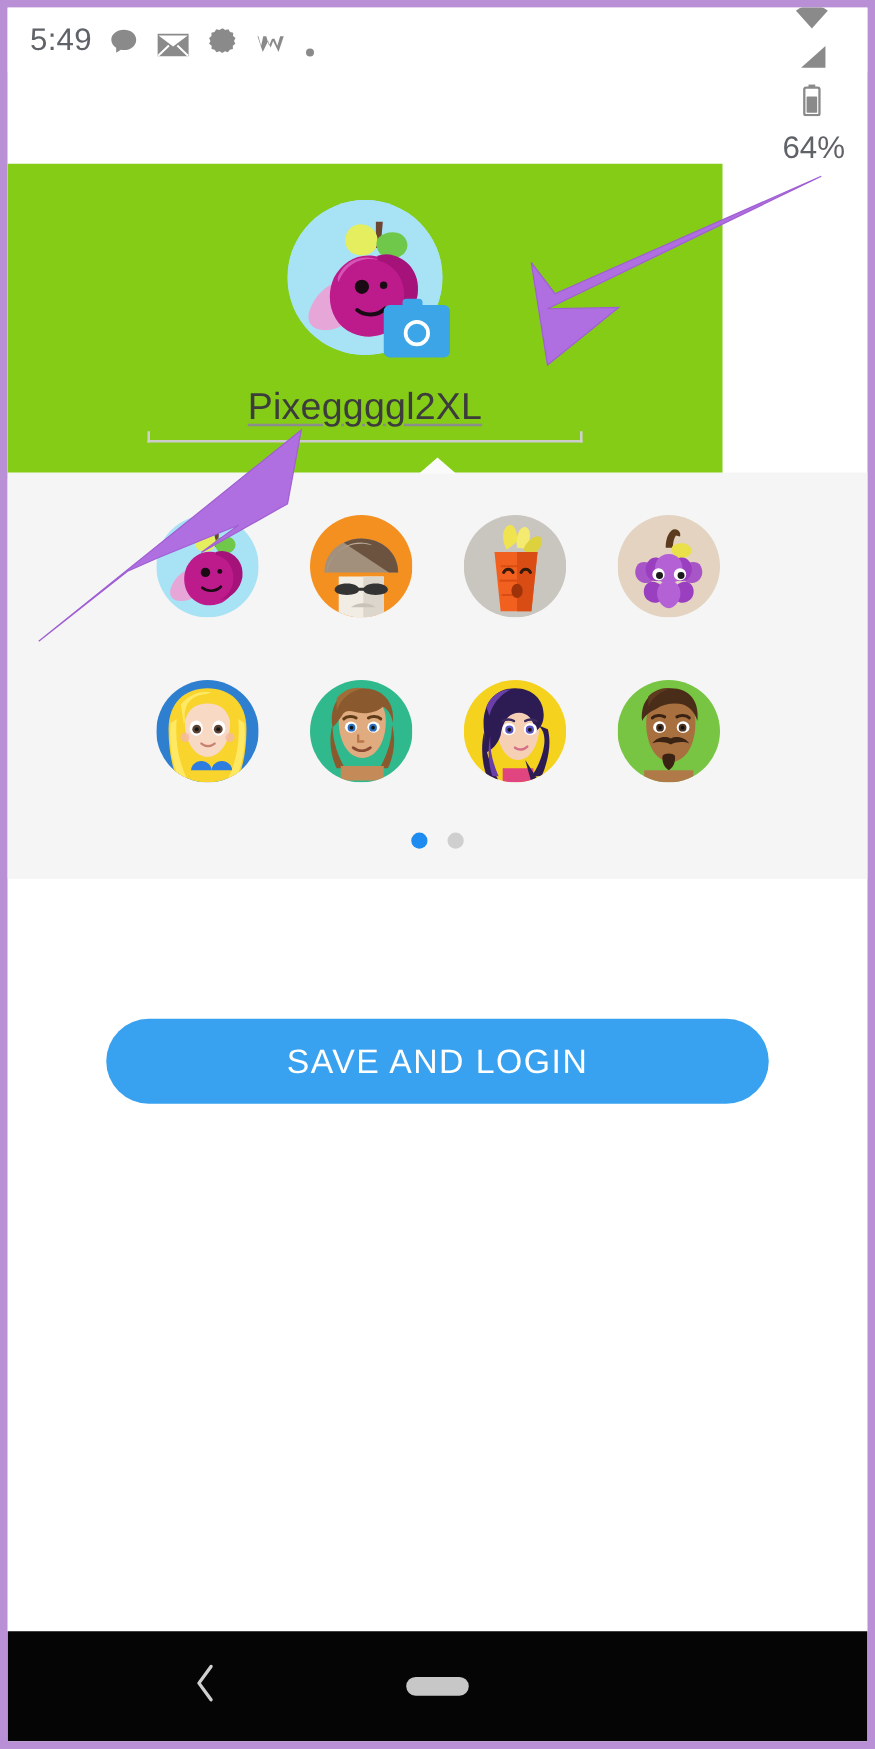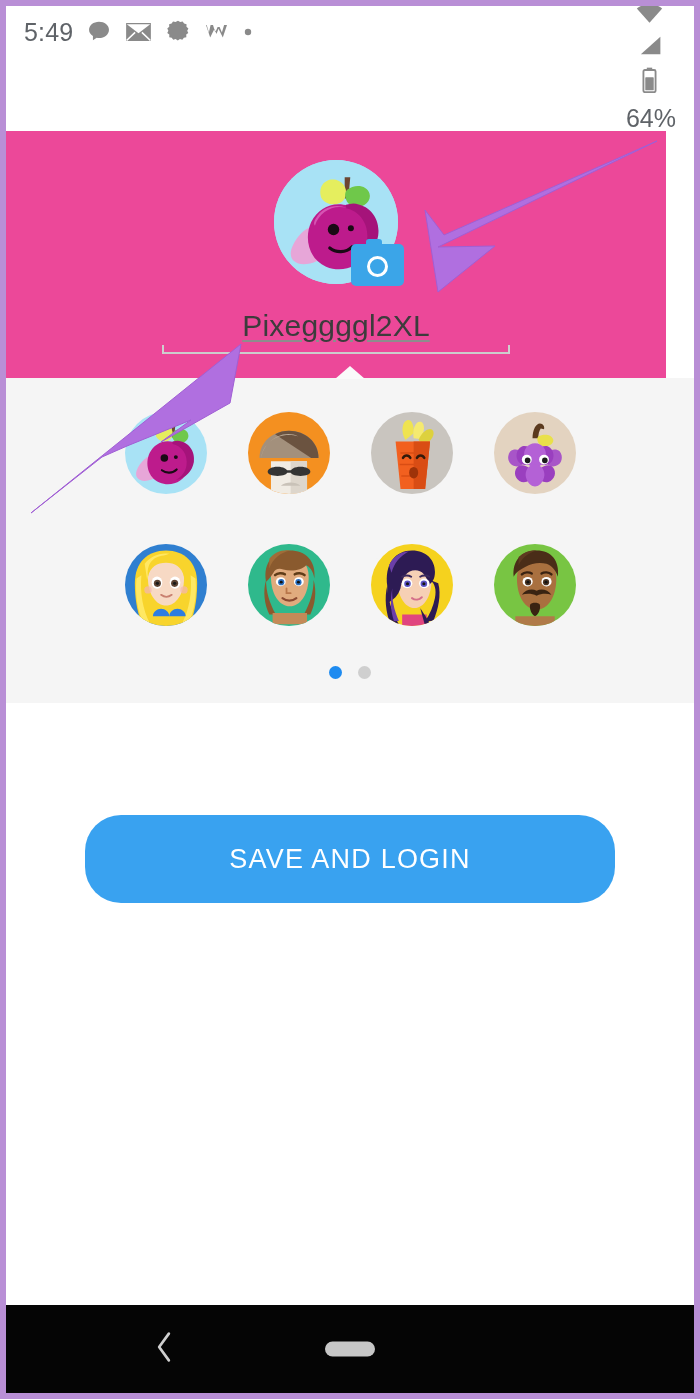--- a/index.html
+++ b/index.html
@@ -23,21 +23,21 @@
 
   
   #status-bar {
     position: absolute; left: 0; top: 0;
     width: 688px; height: 52px;
     background: #ffffff;
     display: flex; align-items: center;
     justify-content: space-between;
     padding: 0 18px 0 18px;
   }
-  .status-left { display: flex; align-items: center; gap: 13px; }
+  .status-left { display: flex; align-items: flex-end; gap: 13px; }
   .status-right { display: flex; align-items: center; gap: 11px; flex-direction: column; }
   .status-time {
     font-size: 25px; color: #5f6368; letter-spacing: .2px;
     font-family: "Liberation Sans", sans-serif;
   }
   .status-batt-pct { font-size: 25px; color: #5f6368; margin-left: 2px; }
   .sicon { display: block; }
 
   
   #app-bar {
@@ -58,22 +58,22 @@
   }
   #save-action {
     margin-left: auto; margin-right: 30px;
     font-size: 27px; color: #d5d5d5; letter-spacing: .3px;
     cursor: default;
   }
 
   
   #profile-section {
     position: absolute; left: 0; top: 125px;
-    width: 660px; height: 252px;
-    background: #ec4899;
+    width: 572px; height: 252px;
+    background: #84cc16;
   }
   #profile-avatar-wrap {
     position: absolute; left: 50%; top: 29px;
     transform: translateX(-50%);
     width: 124px; height: 124px;
   }
   #profile-avatar {
     width: 124px; height: 124px; border-radius: 50%;
     overflow: hidden; background: #a8e2f5;
     position: relative;
@@ -152,21 +152,21 @@
     transform: translateX(-50%);
     display: flex; gap: 16px; align-items: center;
   }
   .dot { width: 13px; height: 13px; border-radius: 50%; background: #cfcfcf; cursor: pointer; }
   .dot.active { background: #1e8bf0; }
 
   
   #save-login-button {
     position: absolute; left: 50%; top: 809px;
     transform: translateX(-50%);
-    width: 530px; height: 88px; border-radius: 36px;
+    width: 530px; height: 68px; border-radius: 36px;
     background: #39a2f0; border: none;
     color: #ffffff; font-size: 27px; letter-spacing: 1.2px;
     font-family: "Liberation Sans", sans-serif;
     cursor: pointer;
     display: flex; align-items: center; justify-content: center;
   }
 
   
   #annotations {
     position: absolute; left: 0; top: 0;

